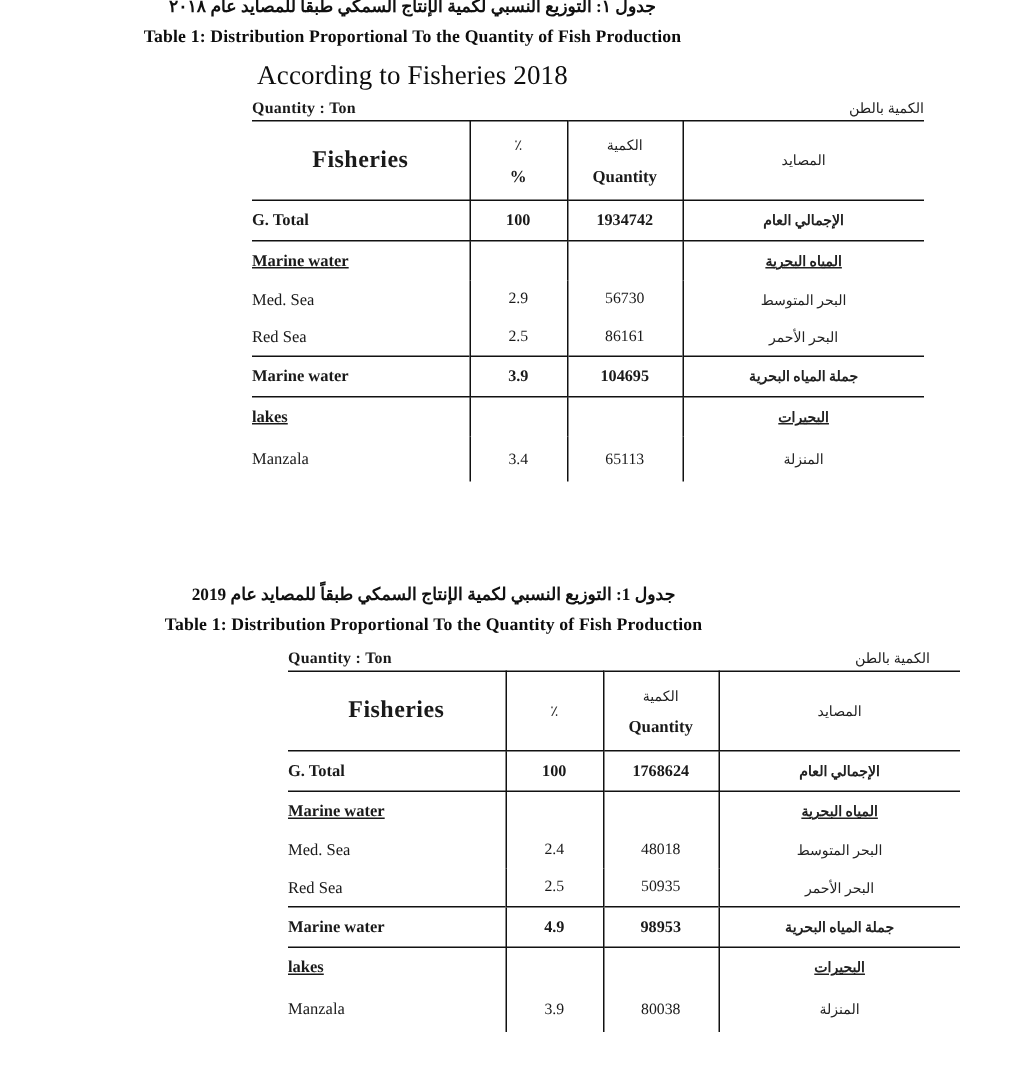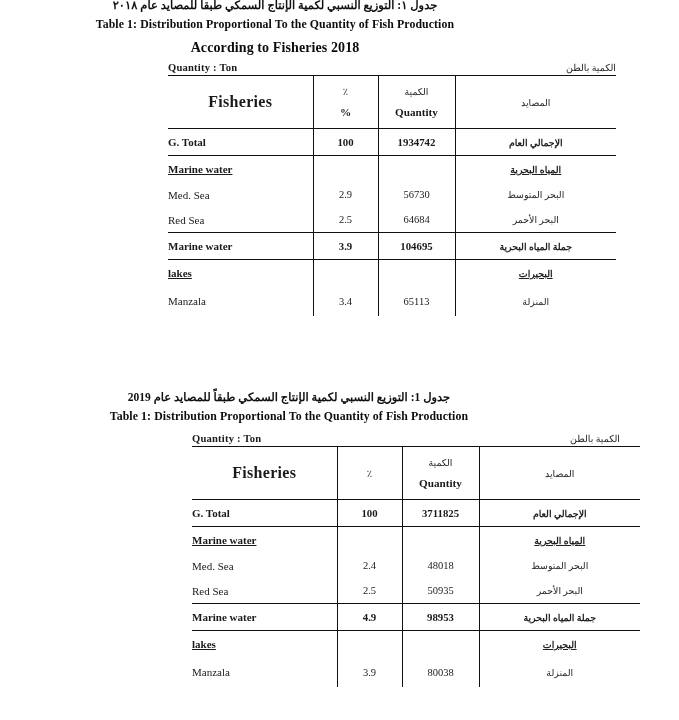--- a/index.html
+++ b/index.html
@@ -45,22 +45,22 @@
     width: 420px;
   }
   .title-en1 {
     font-size: 11.8px;
     font-weight: bold;
     margin-bottom: 11px;
     letter-spacing: 0.1px;
     color: #0d0d0d;
   }
   .title-en2 {
-    font-size: 14px;
-    font-weight: bold;
+    font-size: 18px;
+    font-weight: normal;
     margin-bottom: 7px;
     letter-spacing: 0.1px;
     color: #0d0d0d;
   }
 
   
   .tbl-wrap {
     position: relative;
     margin: 0 auto;
   }
@@ -254,21 +254,21 @@
           <tr class="item">
             <td class="cell-fish vline-r">Med. Sea</td>
             <td class="cell-num vline-r">2.9</td>
             <td class="cell-qty vline-r">56730</td>
             <td class="cell-ar">البحر المتوسط</td>
           </tr>
 
           <tr class="item">
             <td class="cell-fish vline-r">Red Sea</td>
             <td class="cell-num vline-r">2.5</td>
-            <td class="cell-qty vline-r">64684</td>
+            <td class="cell-qty vline-r">86161</td>
             <td class="cell-ar">البحر الأحمر</td>
           </tr>
 
           <tr class="subtotal">
             <td class="cell-fish bold vline-r">Marine water</td>
             <td class="cell-num bold vline-r">3.9</td>
             <td class="cell-qty bold vline-r">104695</td>
             <td class="cell-ar bold">جملة المياه البحرية</td>
           </tr>
 
@@ -326,21 +326,21 @@
               </div>
             </td>
             <td>
               <div class="hdr-ar-only">المصايد</div>
             </td>
           </tr>
 
           <tr class="total">
             <td class="cell-fish bold vline-r">G. Total</td>
             <td class="cell-num bold vline-r">100</td>
-            <td class="cell-qty bold vline-r">3711825</td>
+            <td class="cell-qty bold vline-r">1768624</td>
             <td class="cell-ar bold">الإجمالي العام</td>
           </tr>
 
           <tr class="section">
             <td class="cell-fish uline vline-r">Marine water</td>
             <td class="cell-num vline-r"></td>
             <td class="cell-qty vline-r"></td>
             <td class="cell-ar uline">المياه البحرية</td>
           </tr>
 

